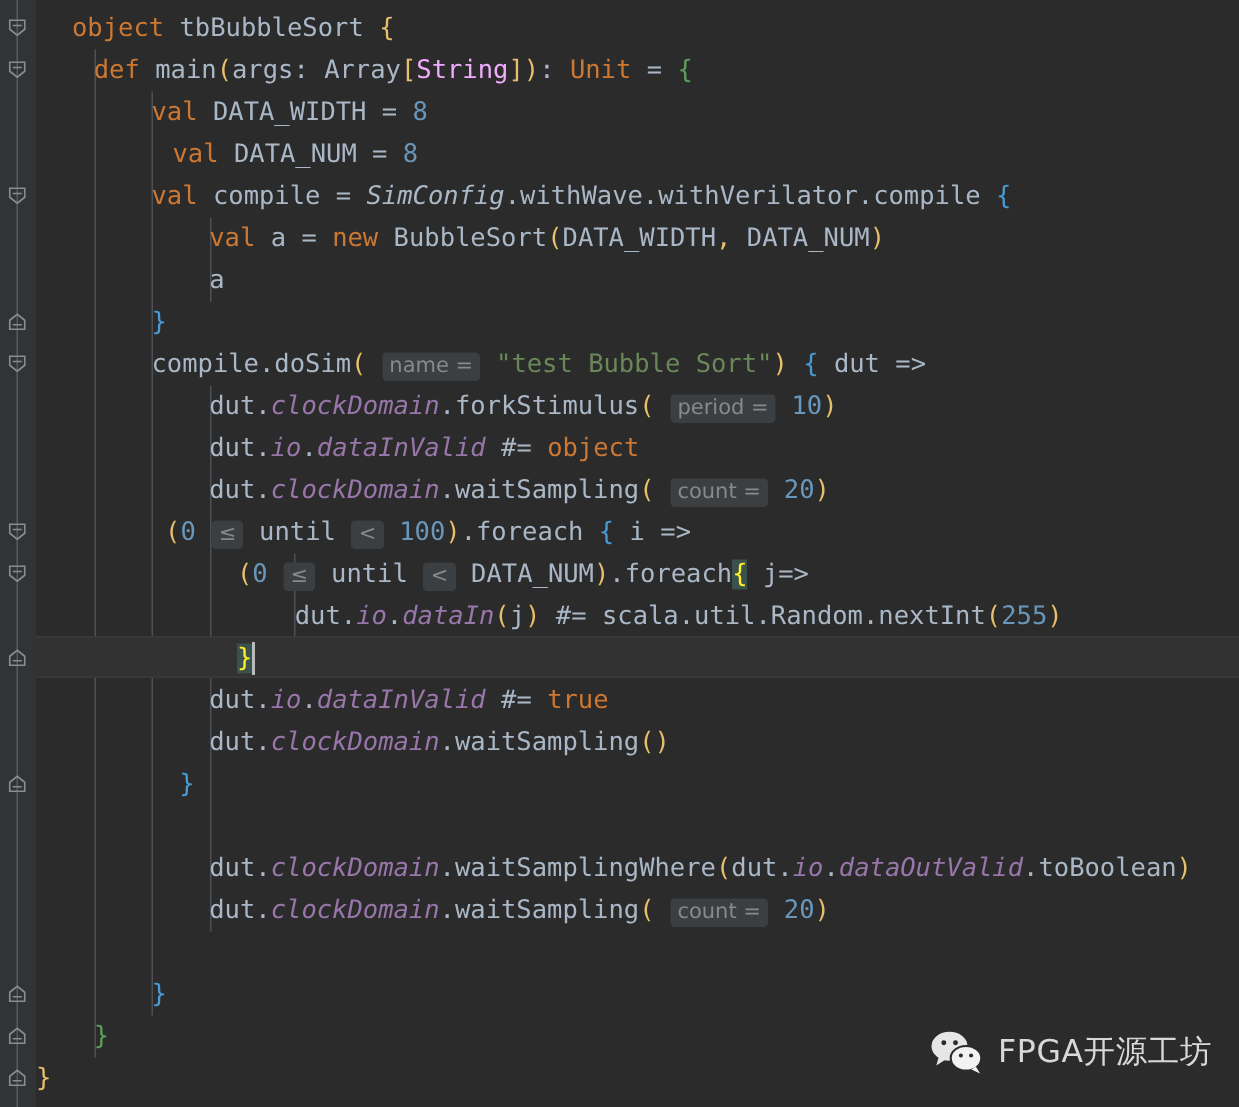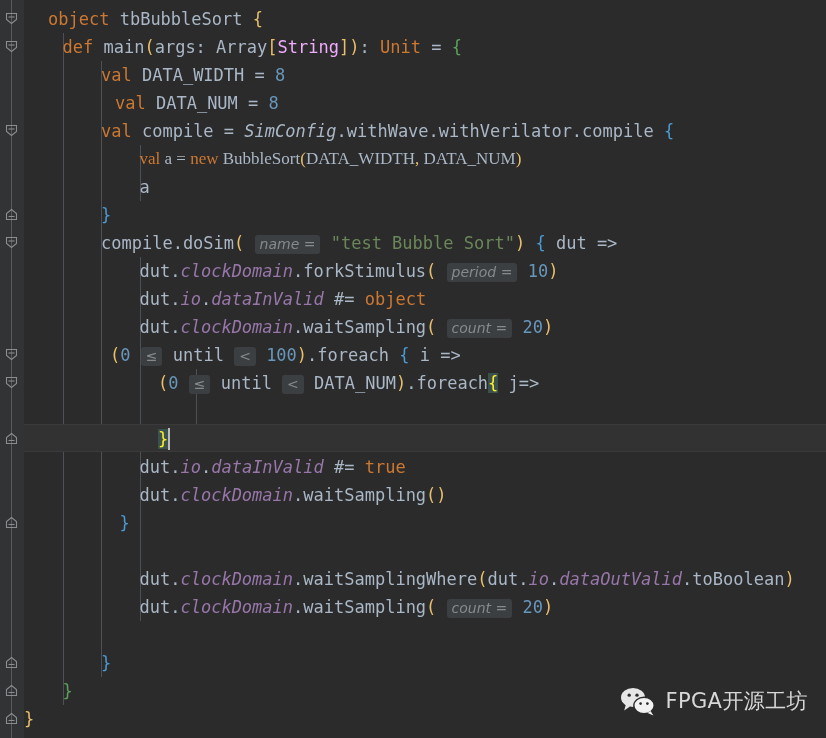--- a/index.html
+++ b/index.html
@@ -103,21 +103,20 @@
   .brace-hl  { background: #3b514d; color: #ffef28; }
 
   
   .hint {
     color: #868a8c;
     background: #3c3f41;
     border-radius: 3px;
     padding: 1px 5px 2px 5px;
     font-size: 14px;
     font-family: "DejaVu Sans", "Liberation Sans", sans-serif;
-    font-style: italic;
   }
 
   
   .caret {
     position: absolute;
     width: 2px;
     height: 22px;
     background: #bbbbbb;
     top: 3px;
   }
@@ -231,29 +230,30 @@
     </div>
 
   <div class="caret-line" id="caret-line" style="top: 424px;"></div>
 
   <div class="code-layer" id="code-layer">
       <div class="line" style="top: 5px; margin-left: 24px;"><span class="txt" style="left: 24px;"><span class="kw">object</span> <span class="cls">tbBubbleSort</span> <span class="brk-y">{</span></span></div>
       <div class="line" style="top: 33px;"><span class="txt" style="left: 62.5px;"><span class="kw">def</span> <span class="cls">main</span><span class="brk-y">(</span>args: <span class="cls">Array</span><span class="brk-y">[</span><span class="teal">String</span><span class="brk-y">]</span><span class="brk-y">)</span>: <span class="kw">Unit</span> <span class="op">=</span> <span class="brk-g">{</span></span></div>
       <div class="line" style="top: 61px;"><span class="txt" style="left: 101px;"><span class="kw">val</span> DATA_WIDTH <span class="op">=</span> <span class="num">8</span></span></div>
       <div class="line" style="top: 89px;"><span class="txt" style="left: 115px;"><span class="kw">val</span> DATA_NUM <span class="op">=</span> <span class="num">8</span></span></div>
       <div class="line" style="top: 117px;"><span class="txt" style="left: 101px;"><span class="kw">val</span> compile <span class="op">=</span> <span class="clsit">SimConfig</span>.withWave.withVerilator.compile <span class="brk-b">{</span></span></div>
-      <div class="line" style="top: 145px; font-family: Liberation Serif, serif;"><span class="txt" style="left: 139.5px;"><span class="kw">val</span> a <span class="op">=</span> <span class="kw">new</span> <span class="cls">BubbleSort</span><span class="brk-y">(</span>DATA_WIDTH<span class="brk-y">,</span> DATA_NUM<span class="brk-y">)</span></span></div>
+      <div class="line" style="top: 145px;"><span class="txt" style="left: 139.5px;"><span class="kw">val</span> a <span class="op">=</span> <span class="kw">new</span> <span class="cls">BubbleSort</span><span class="brk-y">(</span>DATA_WIDTH<span class="brk-y">,</span> DATA_NUM<span class="brk-y">)</span></span></div>
       <div class="line" style="top: 173px;"><span class="txt" style="left: 139.5px;">a</span></div>
       <div class="line" style="top: 201px;"><span class="txt" style="left: 101px;"><span class="brk-b">}</span></span></div>
       <div class="line" style="top: 229px;"><span class="txt" style="left: 101px;">compile.doSim<span class="brk-y">(</span> <span class="hint">name =</span> <span class="str">"test Bubble Sort"</span><span class="brk-y">)</span> <span class="brk-b">{</span> dut <span class="op">=&gt;</span></span></div>
       <div class="line" style="top: 257px;"><span class="txt" style="left: 139.5px;">dut.<span class="fld">clockDomain</span>.forkStimulus<span class="brk-y">(</span> <span class="hint">period =</span> <span class="num">10</span><span class="brk-y">)</span></span></div>
       <div class="line" style="top: 285px;"><span class="txt" style="left: 139.5px;">dut.<span class="fld">io</span>.<span class="fld">dataInValid</span> <span class="op">#=</span> <span class="kw">object</span></span></div>
       <div class="line" style="top: 313px;"><span class="txt" style="left: 139.5px;">dut.<span class="fld">clockDomain</span>.waitSampling<span class="brk-y">(</span> <span class="hint">count =</span> <span class="num">20</span><span class="brk-y">)</span></span></div>
       <div class="line" style="top: 341px;"><span class="txt" style="left: 102px; margin-left: 8px;"><span class="brk-y">(</span><span class="num">0</span> <span class="hint">≤</span> until <span class="hint">&lt;</span> <span class="num">100</span><span class="brk-y">)</span>.foreach <span class="brk-b">{</span> i <span class="op">=&gt;</span></span></div>
       <div class="line" style="top: 369px;"><span class="txt" style="left: 157.98px;"><span class="brk-y">(</span><span class="num">0</span> <span class="hint">≤</span> until <span class="hint">&lt;</span> DATA_NUM<span class="brk-y">)</span>.foreach<span class="brace-hl">{</span> j<span class="op">=&gt;</span></span></div>
+      <div class="line" style="top: 397px;"><span class="txt" style="left: 196.48px;">dut.<span class="fld">io</span>.<span class="fld">dataIn</span><span class="brk-y">(</span>j<span class="brk-y">)</span> <span class="op">#=</span> scala.util.<span class="cls">Random</span>.nextInt<span class="brk-y">(</span><span class="num">255</span><span class="brk-y">)</span></span></div>
       <div class="line" style="top: 425px;"><span class="txt" style="left: 157.98px;"><span class="brace-hl">}</span></span></div>
       <div class="line" style="top: 453px;"><span class="txt" style="left: 139.5px;">dut.<span class="fld">io</span>.<span class="fld">dataInValid</span> <span class="op">#=</span> <span class="kw">true</span></span></div>
       <div class="line" style="top: 481px;"><span class="txt" style="left: 139.5px;">dut.<span class="fld">clockDomain</span>.waitSampling<span class="brk-y">()</span></span></div>
       <div class="line" style="top: 509px;"><span class="txt" style="left: 119.48px;"><span class="brk-b">}</span></span></div>
       <div class="line" style="top: 537px;"><span class="txt" style="left: 24px;"></span></div>
       <div class="line" style="top: 565px; padding-left: 22px;"><span class="txt" style="left: 139.5px;">dut.<span class="fld">clockDomain</span>.waitSamplingWhere<span class="brk-y">(</span>dut.<span class="fld">io</span>.<span class="fld">dataOutValid</span>.toBoolean<span class="brk-y">)</span></span></div>
       <div class="line" style="top: 593px;"><span class="txt" style="left: 139.5px;">dut.<span class="fld">clockDomain</span>.waitSampling<span class="brk-y">(</span> <span class="hint">count =</span> <span class="num">20</span><span class="brk-y">)</span></span></div>
       <div class="line" style="top: 621px;"><span class="txt" style="left: 24px;"></span></div>
       <div class="line" style="top: 649px;"><span class="txt" style="left: 101px;"><span class="brk-b">}</span></span></div>
       <div class="line" style="top: 677px;"><span class="txt" style="left: 62.5px;"><span class="brk-g">}</span></span></div>

